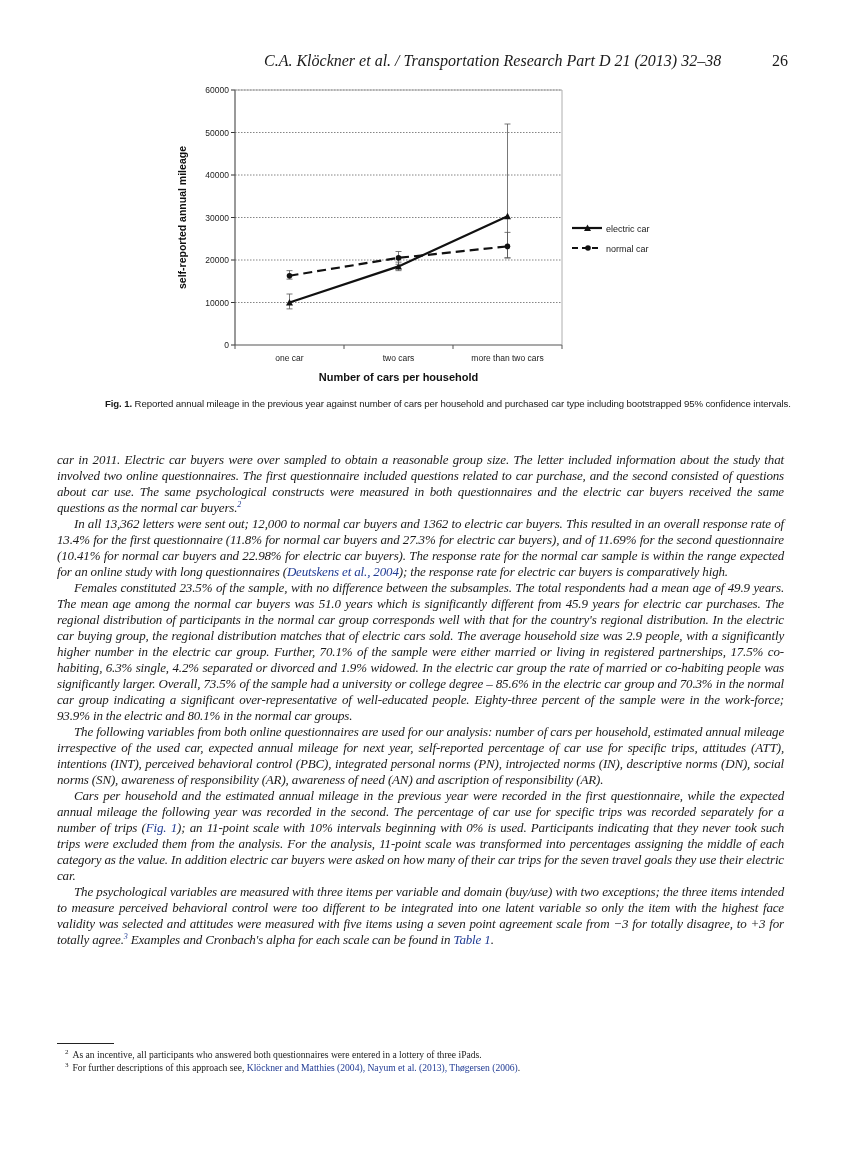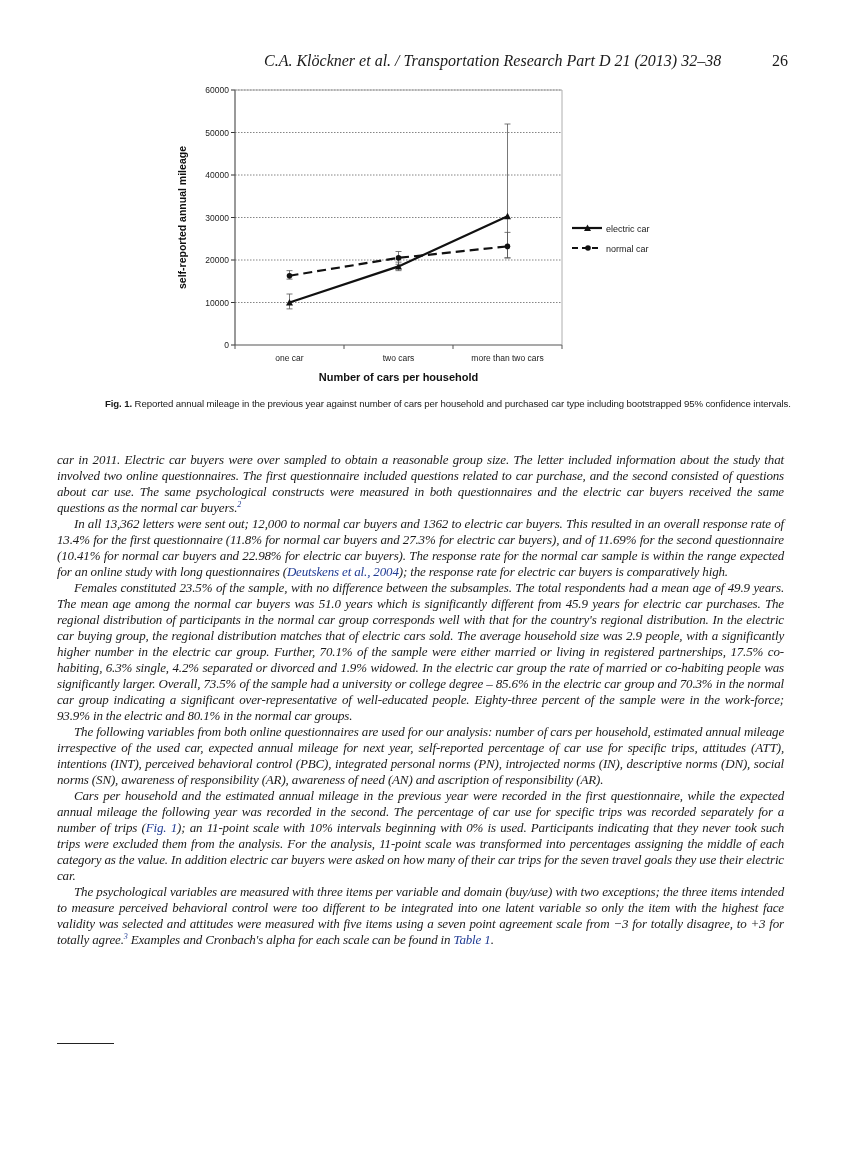--- a/index.html
+++ b/index.html
@@ -108,13 +108,15 @@
   <p class="noindent"><span>car in 2011. Electric car buyers were over sampled to obtain a reasonable group size. The letter included information about the study that involved two online questionnaires. The first questionnaire included questions related to car purchase, and the second consisted of questions about car use. The same psychological constructs were measured in both questionnaires and the electric car buyers received the same questions as the normal car buyers.</span><sup class="link">2</sup></p>
   <p><span>In all 13,362 letters were sent out; 12,000 to normal car buyers and 1362 to electric car buyers. This resulted in an overall response rate of 13.4% for the first questionnaire (11.8% for normal car buyers and 27.3% for electric car buyers), and of 11.69% for the second questionnaire (10.41% for normal car buyers and 22.98% for electric car buyers). The response rate for the normal car sample is within the range expected for an online study with long questionnaires (</span><span class="link">Deutskens et al., 2004</span><span>); the response rate for electric car buyers is comparatively high.</span></p>
   <p>Females constituted 23.5% of the sample, with no difference between the subsamples. The total respondents had a mean age of 49.9 years. The mean age among the normal car buyers was 51.0 years which is significantly different from 45.9 years for electric car purchases. The regional distribution of participants in the normal car group corresponds well with that for the country's regional distribution. In the electric car buying group, the regional distribution matches that of electric cars sold. The average household size was 2.9 people, with a significantly higher number in the electric car group. Further, 70.1% of the sample were either married or living in registered partnerships, 17.5% co-habiting, 6.3% single, 4.2% separated or divorced and 1.9% widowed. In the electric car group the rate of married or co-habiting people was significantly larger. Overall, 73.5% of the sample had a university or college degree – 85.6% in the electric car group and 70.3% in the normal car group indicating a significant over-representative of well-educated people. Eighty-three percent of the sample were in the work-force; 93.9% in the electric and 80.1% in the normal car groups.</p>
   <p>The following variables from both online questionnaires are used for our analysis: number of cars per household, estimated annual mileage irrespective of the used car, expected annual mileage for next year, self-reported percentage of car use for specific trips, attitudes (ATT), intentions (INT), perceived behavioral control (PBC), integrated personal norms (PN), introjected norms (IN), descriptive norms (DN), social norms (SN), awareness of responsibility (AR), awareness of need (AN) and ascription of responsibility (AR).</p>
   <p><span>Cars per household and the estimated annual mileage in the previous year were recorded in the first questionnaire, while the expected annual mileage the following year was recorded in the second. The percentage of car use for specific trips was recorded separately for a number of trips (</span><span class="link">Fig. 1</span><span>); an 11-point scale with 10% intervals beginning with 0% is used. Participants indicating that they never took such trips were excluded them from the analysis. For the analysis, 11-point scale was transformed into percentages assigning the middle of each category as the value. In addition electric car buyers were asked on how many of their car trips for the seven travel goals they use their electric car.</span></p>
   <p><span>The psychological variables are measured with three items per variable and domain (buy/use) with two exceptions; the three items intended to measure perceived behavioral control were too different to be integrated into one latent variable so only the item with the highest face validity was selected and attitudes were measured with five items using a seven point agreement scale from −3 for totally disagree, to +3 for totally agree.</span><sup class="link">3</sup><span> Examples and Cronbach's alpha for each scale can be found in </span><span class="link">Table 1</span><span>.</span></p>
 </div>
 
 <div class="fn-rule"></div>
 <div class="footnotes">
+  <div><sup>2</sup><span>As an incentive, all participants who answered both questionnaires were entered in a lottery of three iPads.</span></div>
+  <div><sup>3</sup><span>For further descriptions of this approach see, </span><span class="link">Klöckner and Matthies (2004), Nayum et al. (2013), Thøgersen (2006)</span><span>.</span></div>
 </div>
 
 </body></html>

